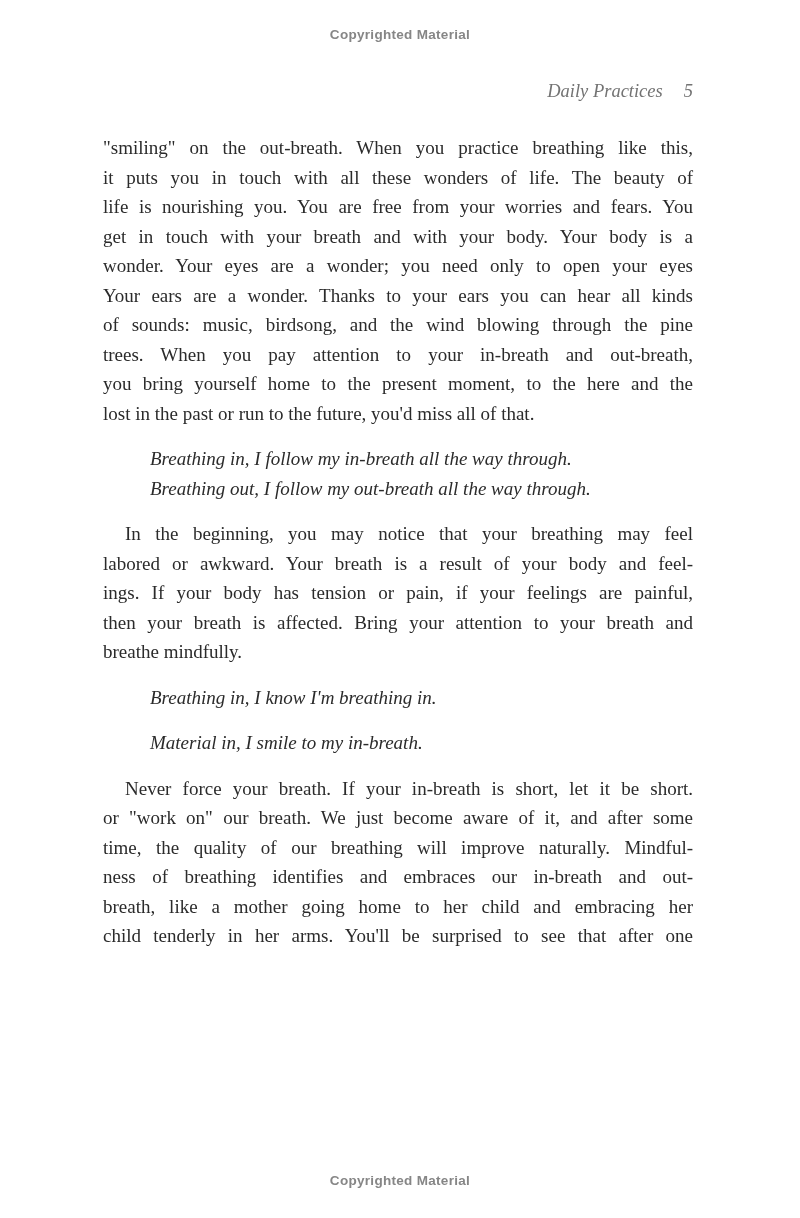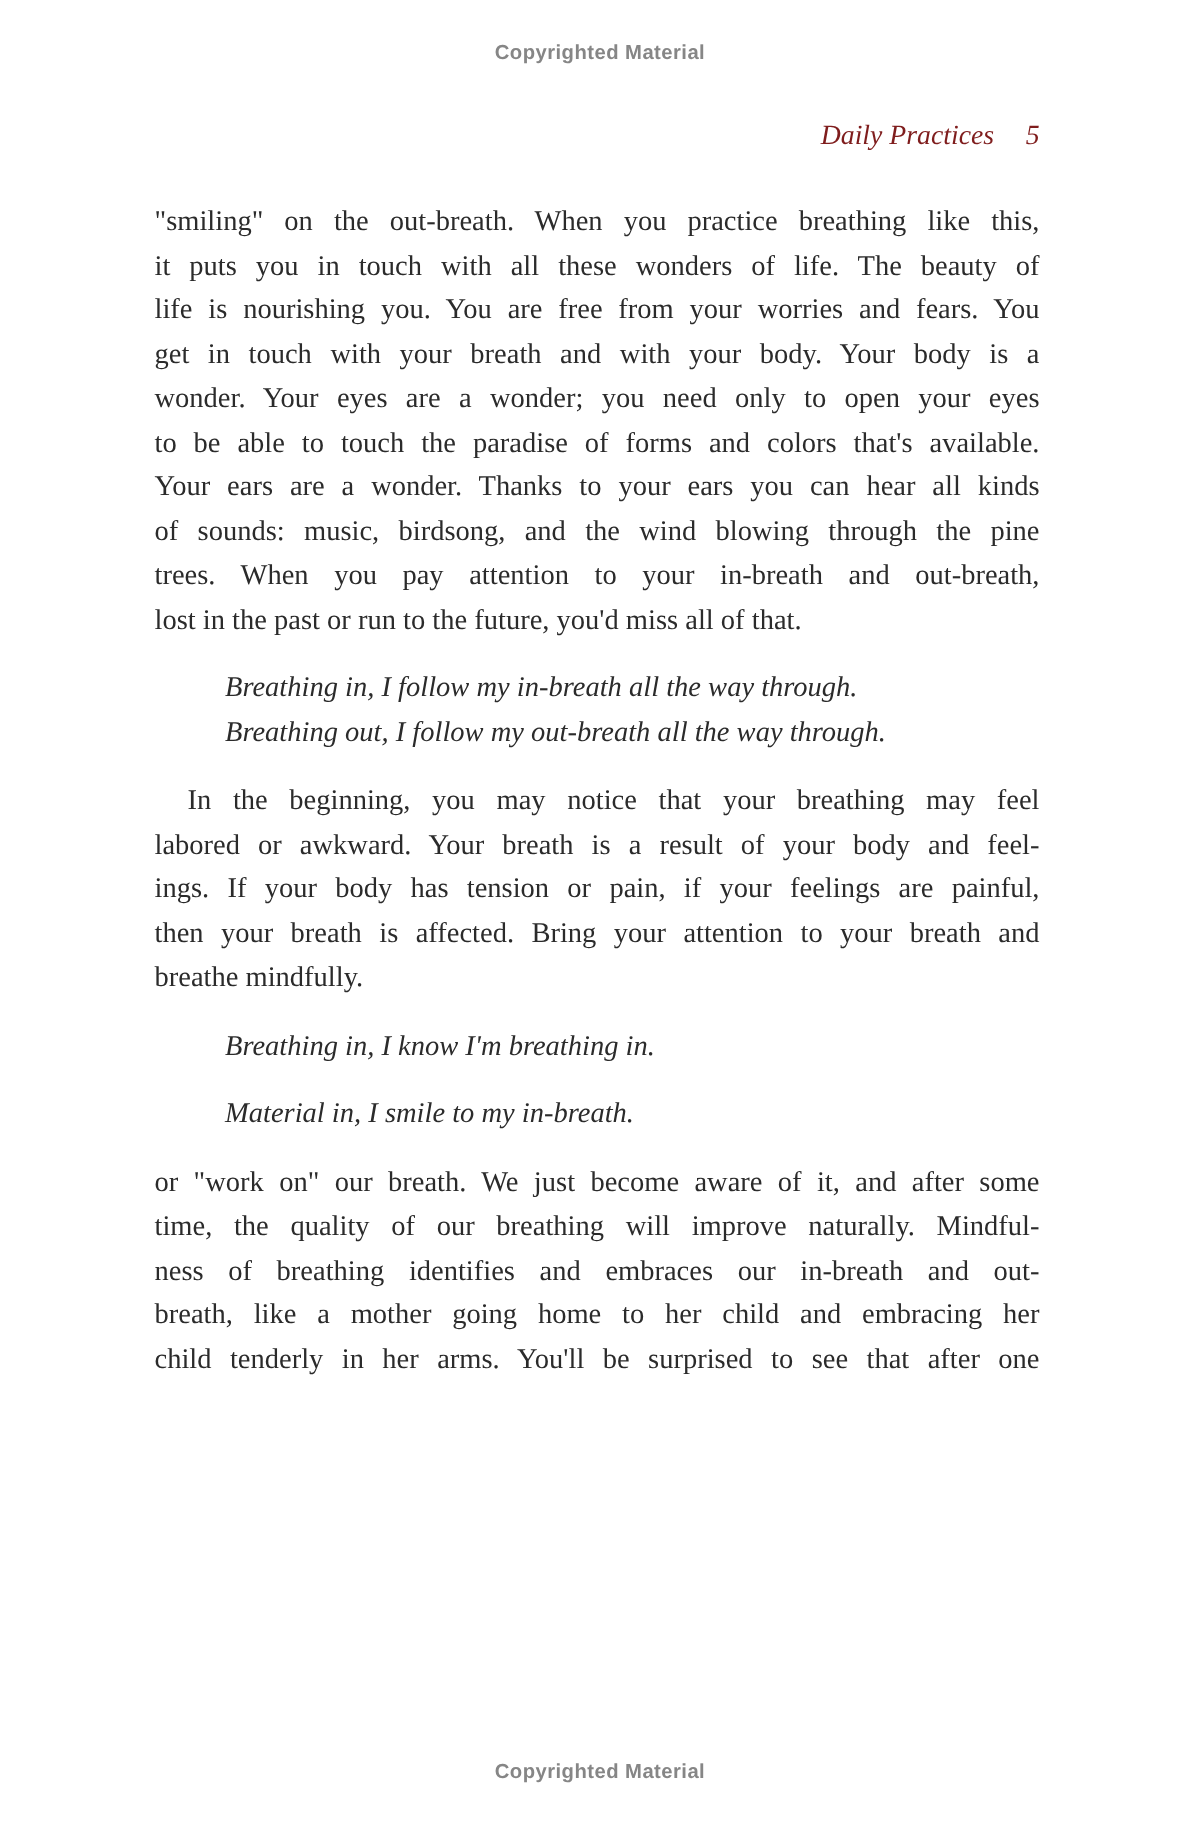--- a/index.html
+++ b/index.html
@@ -28,21 +28,21 @@
   .copyright.top { top: 27px; }
   .copyright.bottom { top: 1173px; }
   .running-header {
     position: absolute;
     top: 81px;
     left: 103px;
     width: 590px;
     text-align: right;
     font-style: italic;
     font-size: 18.5px;
-    color: #7f1d1d;
+    color: #737373;
   }
   .running-header .pagenum {
     display: inline-block;
     margin-left: 21px;
   }
   .page-body {
     position: absolute;
     top: 133px;
     left: 103px;
     width: 590px;
@@ -73,44 +73,45 @@
     <span>Daily Practices</span><span class="pagenum">5</span>
   </div>
 
   <div class="page-body">
       <div class="block paragraph">
         <div class="line justify">"smiling" on the out-breath. When you practice breathing like this,</div>
         <div class="line justify">it puts you in touch with all these wonders of life. The beauty of</div>
         <div class="line justify">life is nourishing you. You are free from your worries and fears. You</div>
         <div class="line justify">get in touch with your breath and with your body. Your body is a</div>
         <div class="line justify">wonder. Your eyes are a wonder; you need only to open your eyes</div>
-        <div class="line justify">to be able to touch the paradise of forms and colors that's available.</div>
         <div class="line justify">Your ears are a wonder. Thanks to your ears you can hear all kinds</div>
         <div class="line justify">of sounds: music, birdsong, and the wind blowing through the pine</div>
         <div class="line justify">trees. When you pay attention to your in-breath and out-breath,</div>
+        <div class="line justify">you bring yourself home to the present moment, to the here and the</div>
         <div class="line">lost in the past or run to the future, you'd miss all of that.</div>
       </div>
       <div class="block verse">
         <div class="line">Breathing in, I follow my in-breath all the way through.</div>
         <div class="line">Breathing out, I follow my out-breath all the way through.</div>
       </div>
       <div class="block paragraph">
         <div class="line justify indent">In the beginning, you may notice that your breathing may feel</div>
         <div class="line justify">labored or awkward. Your breath is a result of your body and feel-</div>
         <div class="line justify">ings. If your body has tension or pain, if your feelings are painful,</div>
         <div class="line justify">then your breath is affected. Bring your attention to your breath and</div>
         <div class="line">breathe mindfully.</div>
       </div>
       <div class="block verse">
         <div class="line">Breathing in, I know I'm breathing in.</div>
       </div>
       <div class="block verse">
         <div class="line">Material in, I smile to my in-breath.</div>
       </div>
       <div class="block paragraph">
+        <div class="line justify indent">Never force your breath. If your in-breath is short, let it be short.</div>
         <div class="line justify">or "work on" our breath. We just become aware of it, and after some</div>
         <div class="line justify">time, the quality of our breathing will improve naturally. Mindful-</div>
         <div class="line justify">ness of breathing identifies and embraces our in-breath and out-</div>
         <div class="line justify">breath, like a mother going home to her child and embracing her</div>
         <div class="line justify">child tenderly in her arms. You'll be surprised to see that after one</div>
       </div>
     </div>
 
   <div class="copyright bottom">Copyrighted Material</div>
 

